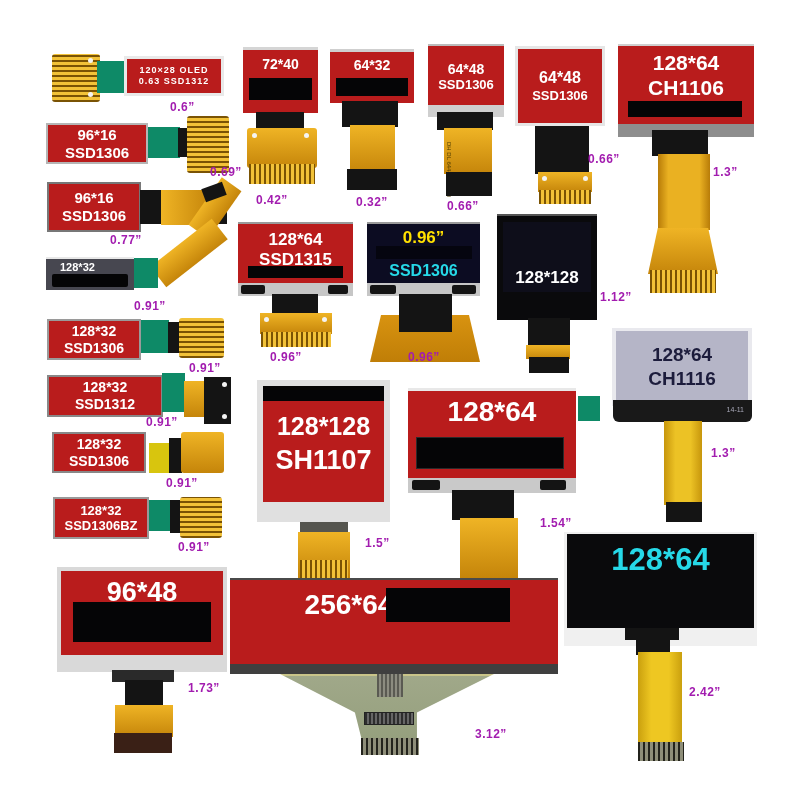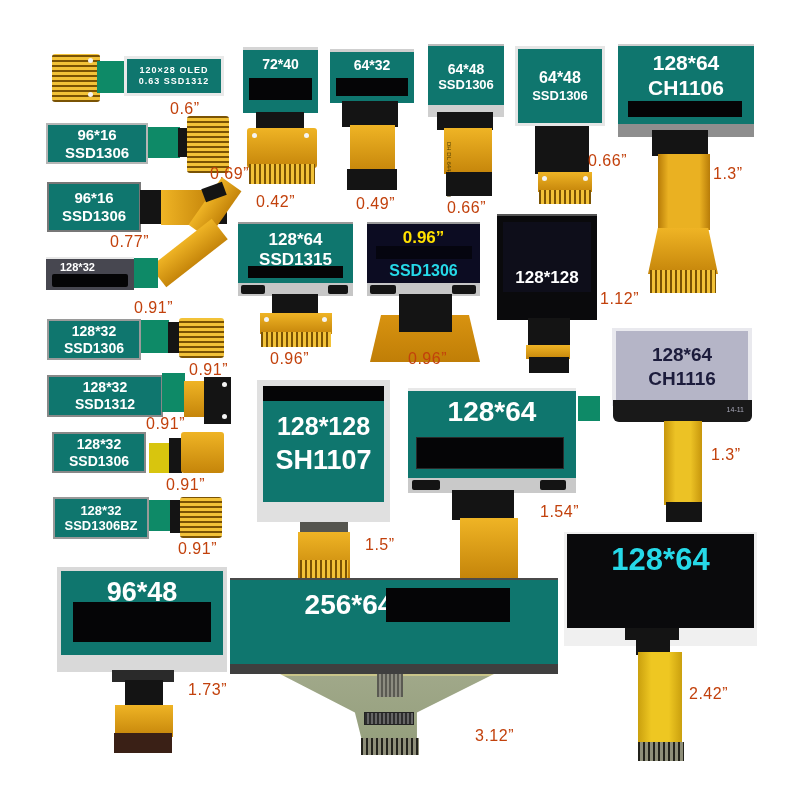--- a/index.html
+++ b/index.html
@@ -1,28 +1,28 @@
 <!DOCTYPE html>
 <html><head>
 <meta charset="utf-8">
 <style>
   html,body{margin:0;padding:0;background:#fff;font-family:"Liberation Sans",sans-serif;}
   #stage{position:relative;width:800px;height:800px;background:#ffffff;overflow:hidden;}
   .abs{position:absolute;box-sizing:border-box;}
-  .disp{background:#0f766e;color:#fff;font-weight:bold;display:flex;flex-direction:column;
+  .disp{background:#b91c1c;color:#fff;font-weight:bold;display:flex;flex-direction:column;
         align-items:center;justify-content:center;line-height:1.18;text-align:center;}
   .gold{background:linear-gradient(180deg,#efb425,#c5850a);}
   .goldH{background:linear-gradient(90deg,#efb425,#c5850a);}
   .comb-v{background:repeating-linear-gradient(90deg,#7a5304 0 2px,#f2c238 2px 5px);}
   .comb-h{background:repeating-linear-gradient(0deg,#7a5304 0 2px,#f2c238 2px 5px);}
   .comb-dark{background:repeating-linear-gradient(90deg,#23231c 0 2px,#8e8e79 2px 5px);}
   .teal{background:#0e8a67;}
   .blk{background:#141414;}
   .silver{background:#cfcfcf;}
-  .lbl{font-weight:400;color:#c2410c;font-size:16px;letter-spacing:.5px;white-space:nowrap;}
+  .lbl{font-weight:700;color:#a21caf;font-size:12px;letter-spacing:.5px;white-space:nowrap;}
   .dot{background:#f4f4f4;border-radius:50%;width:5px;height:5px;}
   .inner{background:#050506;}
   .yellowtxt{color:#ffe000;}
   .cyantxt{color:#26d9e8;}
 </style>
 </head>
 <body>
 
 <div id="stage">
 
@@ -145,21 +145,21 @@
   </div>
 
   <div class="abs" style="left:0;top:0;">
     <div class="abs disp" style="left:330px;top:49px;width:84px;height:54px;border-top:3px solid #cfcfcf;font-size:14px;justify-content:flex-start;padding-top:5px;">
       <span>64*32</span>
     </div>
     <div class="abs inner" style="left:336px;top:78px;width:72px;height:18px;"></div>
     <div class="abs blk" style="left:342px;top:101px;width:56px;height:26px;"></div>
     <div class="abs gold" style="left:350px;top:125px;width:45px;height:48px;"></div>
     <div class="abs blk" style="left:347px;top:169px;width:50px;height:21px;"></div>
-    <div class="abs lbl" style="left:356px;top:195px;">0.49”</div>
+    <div class="abs lbl" style="left:356px;top:195px;">0.32”</div>
   </div>
 
   <div class="abs" style="left:0;top:0;">
     <div class="abs disp" style="left:428px;top:44px;width:76px;height:63px;border-top:2px solid #bbb;font-size:14px;">
       <span>64*48</span>
       <span style="font-size:13px;">SSD1306</span>
     </div>
     <div class="abs silver" style="left:428px;top:105px;width:76px;height:12px;"></div>
     <div class="abs blk" style="left:437px;top:112px;width:56px;height:18px;"></div>
     <div class="abs gold" style="left:444px;top:128px;width:48px;height:46px;">
@@ -269,21 +269,21 @@
     <div class="abs disp" style="left:408px;top:388px;width:168px;height:92px;border-top:3px solid #e8e8e8;font-size:28px;justify-content:flex-start;padding-top:4px;">
       <span>128*64</span>
     </div>
     <div class="abs inner" style="left:416px;top:437px;width:148px;height:32px;border:1px solid #2a2a2a;"></div>
     <div class="abs silver" style="left:408px;top:478px;width:168px;height:15px;background:#c9c9c9;"></div>
     <div class="abs blk" style="left:412px;top:480px;width:28px;height:10px;border-radius:2px;"></div>
     <div class="abs blk" style="left:540px;top:480px;width:26px;height:10px;border-radius:2px;"></div>
     <div class="abs teal" style="left:578px;top:396px;width:22px;height:25px;"></div>
     <div class="abs blk" style="left:452px;top:490px;width:62px;height:30px;"></div>
     <div class="abs gold" style="left:460px;top:518px;width:58px;height:60px;"></div>
-    <div class="abs lbl" style="left:540px;top:503px;">1.54”</div>
+    <div class="abs lbl" style="left:540px;top:516px;">1.54”</div>
   </div>
 
   <div class="abs" style="left:0;top:0;">
     <div class="abs disp" style="left:230px;top:578px;width:328px;height:88px;border-top:2px solid #4a4a4a;font-size:28px;justify-content:flex-start;padding-top:8px;">
       <span style="margin-right:90px;">256*64</span>
     </div>
     <div class="abs inner" style="left:386px;top:588px;width:124px;height:34px;"></div>
     <div class="abs" style="left:230px;top:664px;width:328px;height:10px;background:#3f3f3f;"></div>
     <div class="abs" style="left:280px;top:674px;width:214px;height:64px;background:linear-gradient(180deg,#a0a889,#96a07e);clip-path:polygon(0 0,100% 0,64% 60%,64% 100%,38% 100%,35% 60%);border-top:2px solid #c9c489;"></div>
     <div class="abs" style="left:364px;top:712px;width:50px;height:13px;background:repeating-linear-gradient(90deg,#2d2d2d 0 2px,#666 2px 4px);border:1px solid #222;"></div>

